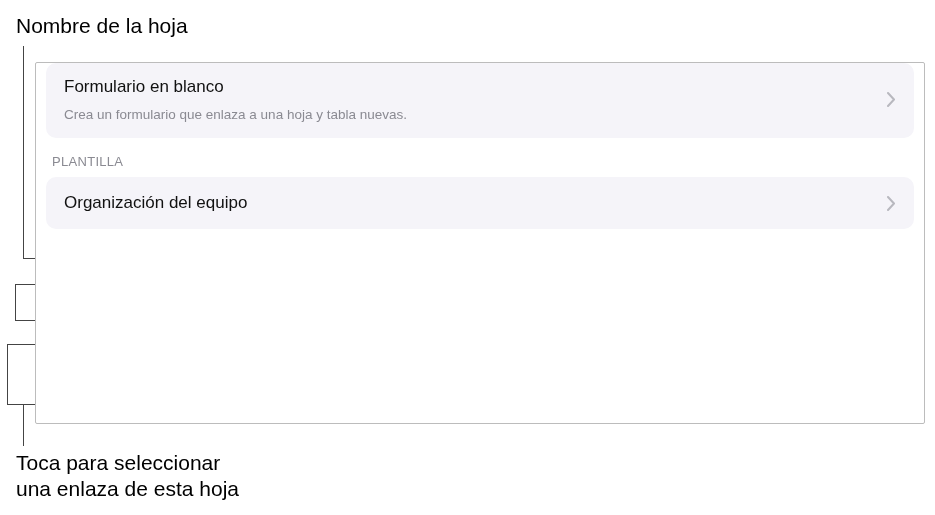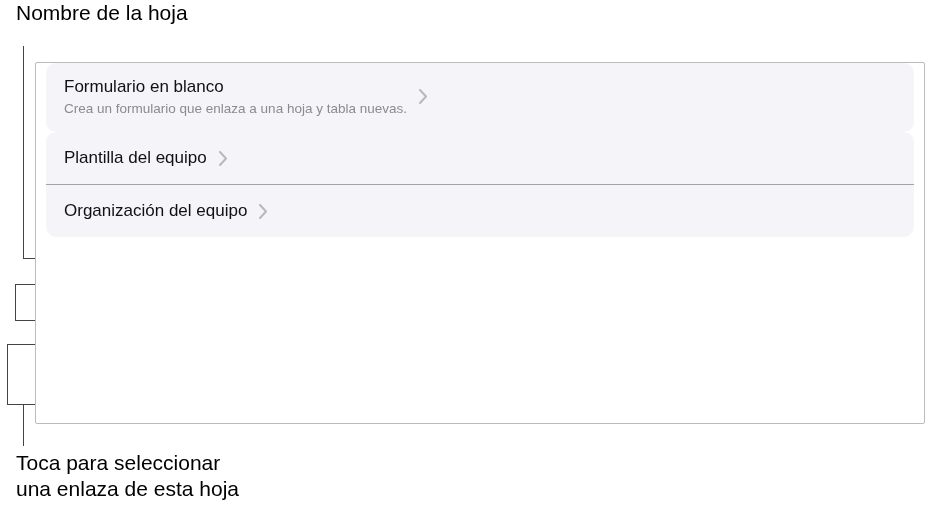--- a/index.html
+++ b/index.html
@@ -15,21 +15,21 @@
       position: relative;
       -webkit-font-smoothing: antialiased;
     }
     .callout {
       font-size: 21px;
       color: #000;
       font-weight: 400;
       position: absolute;
     }
     .callout-top {
-      top: 1px;
+      top: 14px;
       left: 16px;
     }
     .callout-bottom {
       top: 450px;
       left: 16px;
       line-height: 1.25;
     }
     .callout-line-v1 {
       position: absolute;
       left: 23px;
@@ -129,39 +129,40 @@
     }
     .list {
       margin: 0 10px;
       background: #f5f4f9;
       border-radius: 10px;
       overflow: hidden;
     }
     .list-item {
       display: flex;
       align-items: center;
+      justify-content: space-between;
       padding: 16px 18px;
       cursor: pointer;
       position: relative;
     }
     .list-item.tall {
       padding: 14px 18px 16px;
     }
     .list-item + .list-item {
       border-top: 1px solid #a3a3a3;
     }
     .list-item .text-main {
       font-size: 17px;
       color: #111;
       font-weight: 400;
     }
     .list-item .text-sub {
       font-size: 13.5px;
       color: #8a8a92;
-      margin-top: 4px;
+      margin-top: 10px;
     }
     .chevron {
       flex: 0 0 auto;
       margin-left: 12px;
     }
     .chevron svg {
       display: block;
     }
   </style>
 </head>
@@ -193,30 +194,23 @@
         <div class="text-sub">Crea un formulario que enlaza a una hoja y tabla nuevas.</div>
       </div>
       <span class="chevron">
         <svg width="9" height="15" viewBox="0 0 9 15" fill="none">
             <path d="M1 1l6 6.5L1 14" stroke="#b8b8bf" stroke-width="2" stroke-linecap="round" stroke-linejoin="round"></path>
           </svg>
       </span>
     </div>
   </div>
 
+  <div class="section-label">PLANTILLA</div>
 
   <div class="list">
-    <div class="list-item">
-      <div class="text-main">Plantilla del equipo</div>
-      <span class="chevron">
-        <svg width="9" height="15" viewBox="0 0 9 15" fill="none">
-            <path d="M1 1l6 6.5L1 14" stroke="#b8b8bf" stroke-width="2" stroke-linecap="round" stroke-linejoin="round"></path>
-          </svg>
-      </span>
-    </div>
     <div class="list-item">
       <div class="text-main">Organización del equipo</div>
       <span class="chevron">
         <svg width="9" height="15" viewBox="0 0 9 15" fill="none">
             <path d="M1 1l6 6.5L1 14" stroke="#b8b8bf" stroke-width="2" stroke-linecap="round" stroke-linejoin="round"></path>
           </svg>
       </span>
     </div>
   </div>
 </div>

